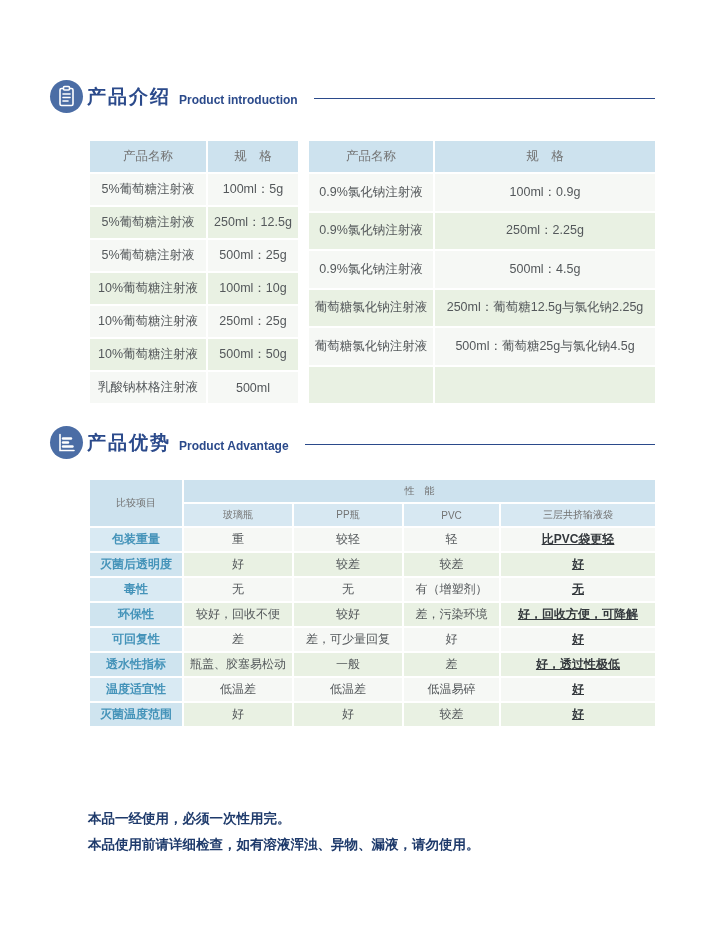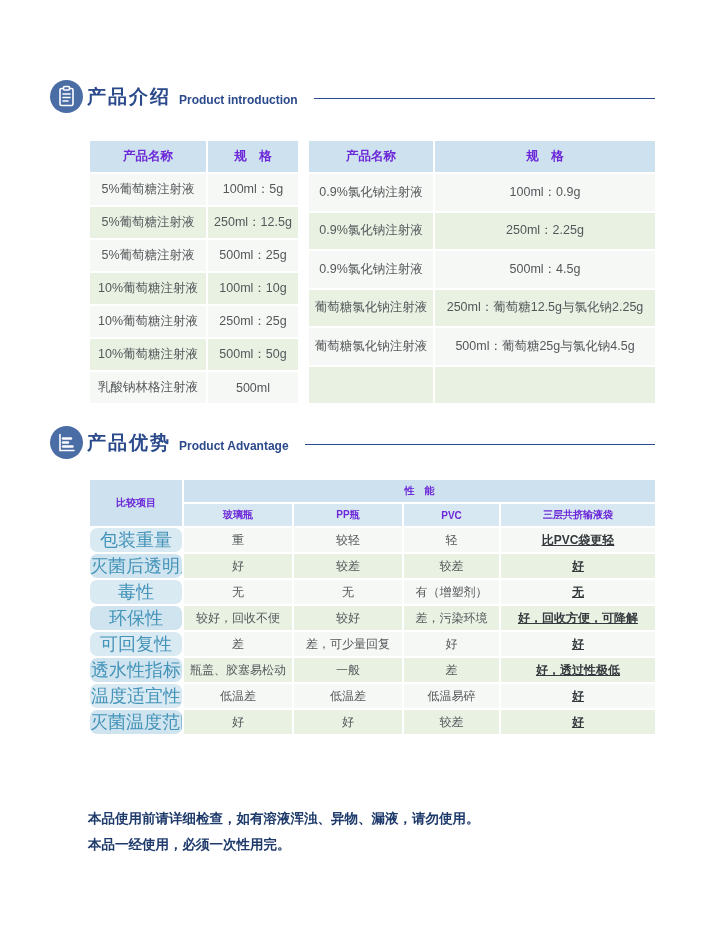--- a/index.html
+++ b/index.html
@@ -38,22 +38,22 @@
   
   table {
     border-collapse:separate; border-spacing:2px;
     table-layout:fixed;
   }
   th, td {
     text-align:center; vertical-align:middle;
     overflow:hidden; white-space:nowrap;
   }
   th {
-    background:#cde2ee; color:#6d28d9;
-    font-size:12.5px; font-weight:700;
+    background:#cde2ee; color:#737373;
+    font-size:12.5px; font-weight:400;
   }
   td { font-size:12.5px; color:#54585b; }
   tr:nth-child(odd) td { background:#f6f8f5; }
   tr:nth-child(even) td { background:#e9f1e3; }
   
   .intro-tables {
     position:absolute; left:88px; top:139px; width:569px;
     display:flex; gap:7px;
   }
   .intro-tables table th { height:31px; }
@@ -61,21 +61,21 @@
   #intro-left  { width:212px; }
   #intro-right { width:350px; }
   
   #advantage-table {
     position:absolute; left:88px; top:478px; width:569px;
   }
   #advantage-table th { height:22px; font-size:10px; }
   #advantage-table th.sub { background:#d7e8f2; }
   #advantage-table td { height:23px; font-size:12px; }
   #advantage-table td:first-child {
-    color:#4493b9; font-weight:400; font-size:18px;border-radius:7px;
+    color:#4493b9; font-weight:700; font-size:12px;
   }
   #advantage-table tr:nth-child(odd)  td:first-child { background:#d9eaf3; }
   #advantage-table tr:nth-child(even) td:first-child { background:#cfe4ef; }
   #advantage-table td:last-child { font-weight:700; color:#33383c;text-decoration:underline; }
   
   .cautions {
     position:absolute; left:88px; top:806px; right:50px;
   }
   .cautions p {
     font-size:13.5px; font-weight:700; color:#1e3a6b;
@@ -274,17 +274,17 @@
           <td>好</td>
           <td>好</td>
           <td>较差</td>
           <td>好</td>
         </tr>
       </tbody>
   </table>
 
 
   <div class="cautions">
+    <p>本品一经使用，必须一次性用完。</p>
     <p>本品使用前请详细检查，如有溶液浑浊、异物、漏液，请勿使用。</p>
-    <p>本品一经使用，必须一次性用完。</p>
   </div>
 
 </div>
 
 </body></html>

